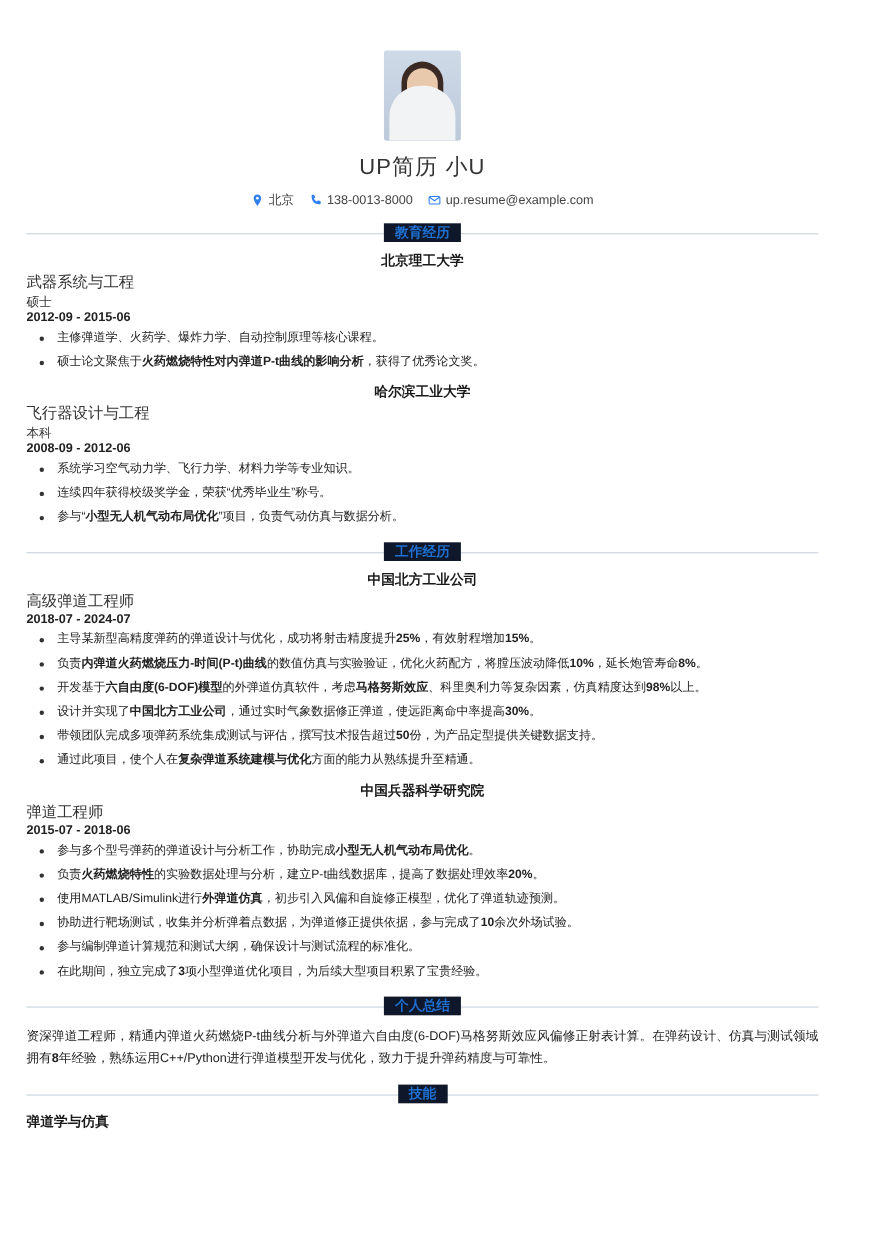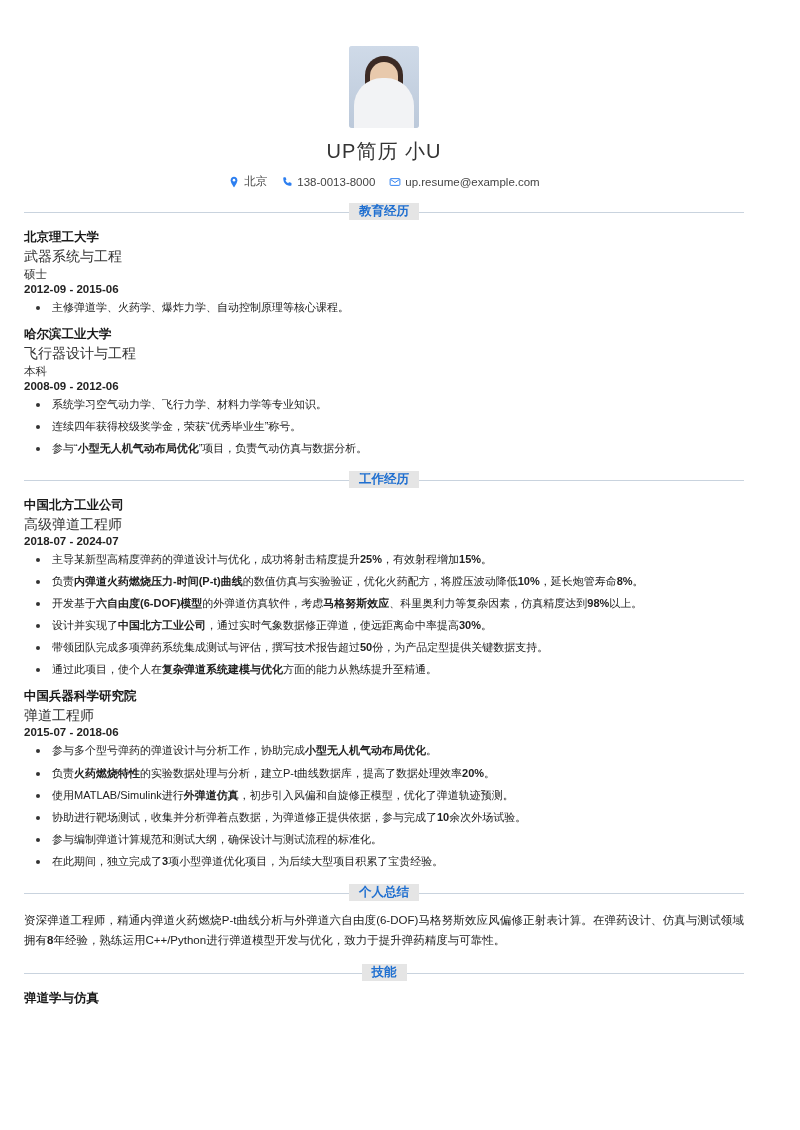--- a/index.html
+++ b/index.html
@@ -94,34 +94,35 @@
   .section-title .line {
     position: absolute;
     top: 50%;
     left: 0; right: 0;
     height: 1px;
     background: #c9d3de;
   }
   .section-title .txt {
     position: relative;
     display: inline-block;
-    background: #e5e5e5;
+    background: #0f172a;
     padding: 0 10px;
     font-size: 12.5px;
     font-weight: bold;
     color: #1f6fd0;
   }
 
   
   .entry { margin-bottom: 10px; }
   .entry-org {
     font-weight: bold;
     font-size: 12.5px;
     color: #1a1a1a;
     margin-bottom: 2px;
+    text-align: center;
   }
   .entry-sub {
     font-size: 14px;
     color: #333;
     margin-bottom: 1px;
   }
   .entry-deg {
     font-size: 11.5px;
     color: #333;
     margin-bottom: 1px;
@@ -223,20 +224,21 @@
   </div>
 
   <div>
     <div class="entry">
       <div class="entry-org">北京理工大学</div>
       <div class="entry-sub">武器系统与工程</div>
       <div class="entry-deg">硕士</div>
       <div class="entry-date">2012-09 - 2015-06</div>
       <ul class="bullets">
         <li>主修弹道学、火药学、爆炸力学、自动控制原理等核心课程。</li>
+        <li>硕士论文聚焦于<b>火药燃烧特性对内弹道P-t曲线的影响分析</b>，获得了优秀论文奖。</li>
       </ul>
     </div>
 
     <div class="entry">
       <div class="entry-org">哈尔滨工业大学</div>
       <div class="entry-sub">飞行器设计与工程</div>
       <div class="entry-deg">本科</div>
       <div class="entry-date">2008-09 - 2012-06</div>
       <ul class="bullets">
         <li>系统学习空气动力学、飞行力学、材料力学等专业知识。</li>

